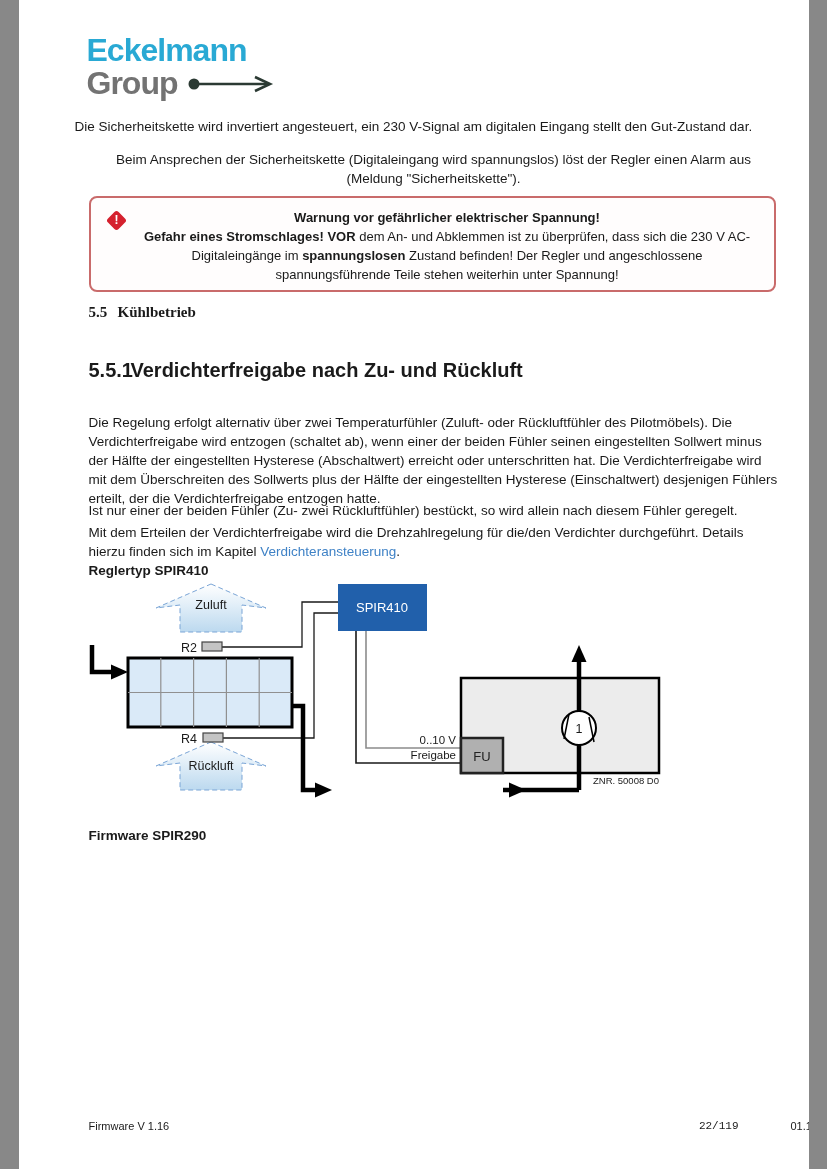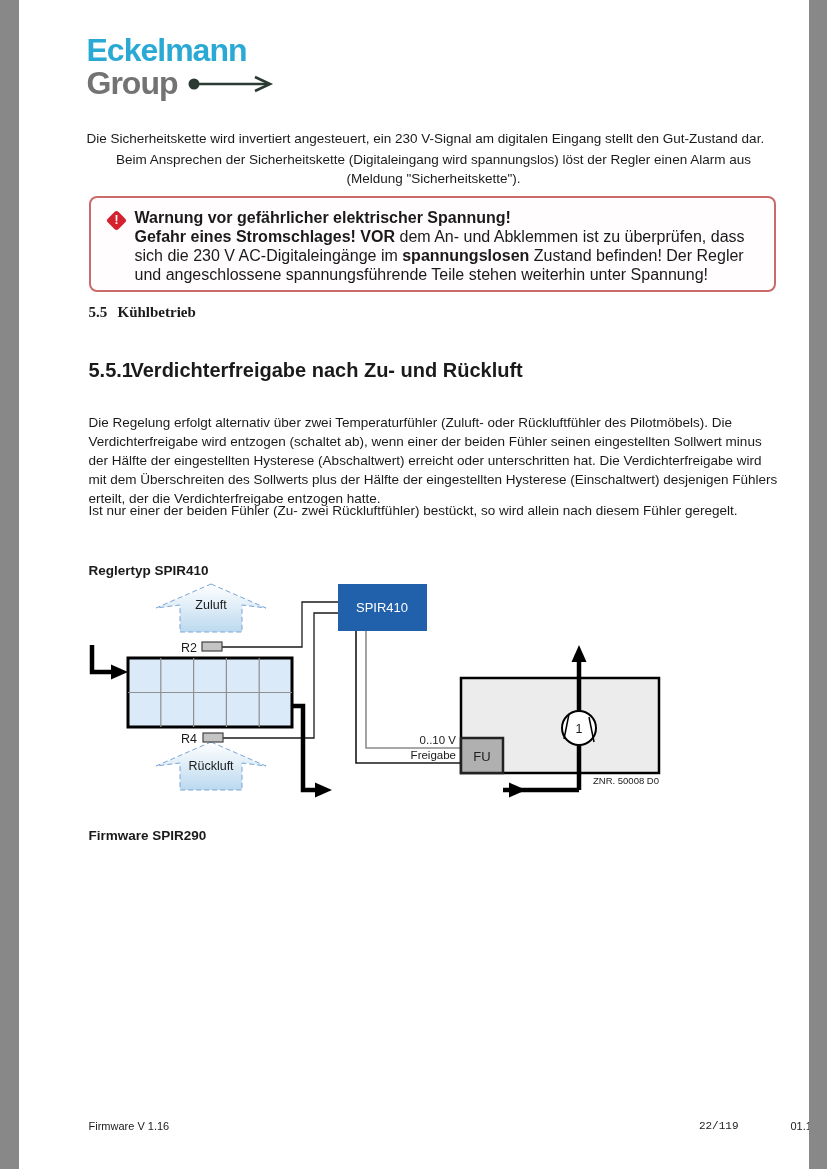--- a/index.html
+++ b/index.html
@@ -21,21 +21,21 @@
     border-radius:8px;box-sizing:border-box;background:#fffdfd;
   }
   .warn-icon{
     position:absolute;left:18px;top:15px;width:15px;height:15px;background:#d5212e;
     transform:rotate(45deg);border-radius:3px;
   }
   .warn-icon span{
     position:absolute;left:0;top:0;width:15px;height:15px;transform:rotate(-45deg);
     color:#fff;font-weight:bold;font-size:12px;text-align:center;line-height:15px;
   }
-  .warn-text{position:absolute;left:44px;top:10px;width:625px;font-size:16px;line-height:19px;}
+  .warn-text{position:absolute;left:44px;top:10px;width:625px;font-size:13px;line-height:19px;text-align:center;}
   .h1{font-size:15px;font-weight:bold;}
   .h2{font-size:20px;font-weight:bold;text-align:right;}
   .hnum{display:inline-block;}
   .link{color:#3f82c6;text-decoration:none;cursor:pointer;}
   .footer{top:1120px;font-size:11px;}
   svg text{font-family:"Liberation Sans","DejaVu Sans",sans-serif;}
 </style>
 </head>
 <body>
 
@@ -48,21 +48,21 @@
       <span>
         <svg width="88" height="20" viewBox="0 0 88 20">
           <circle cx="7" cy="10" r="5.5" fill="#2b3a33"></circle>
           <line x1="7" y1="10" x2="82" y2="10" stroke="#2b3a33" stroke-width="2.6"></line>
           <path d="M68 3 L83 10 L68 17" fill="none" stroke="#2b3a33" stroke-width="2.6"></path>
         </svg>
       </span>
     </div>
   </div>
 
-  <div class="abs body-text" style="left:68px;top:117px;width:690px;margin-top:12px;">Die Sicherheitskette wird invertiert angesteuert, ein 230 V-Signal am digitalen Eingang stellt den Gut-Zustand dar.</div>
+  <div class="abs body-text" style="left:56px;top:117px;width:690px;">Die Sicherheitskette wird invertiert angesteuert, ein 230 V-Signal am digitalen Eingang stellt den Gut-Zustand dar.</div>
   <div class="abs body-text" style="left:70px;top:150px;width:690px;text-align:center;">Beim Ansprechen der Sicherheitskette (Digitaleingang wird spannungslos) löst der Regler einen Alarm aus (Meldung "Sicherheitskette").</div>
 
   <div class="abs warning">
     <div class="warn-icon">
         <span>!</span>
       </div>
     <div class="warn-text">
       <span class="bold">Warnung vor gefährlicher elektrischer Spannung!</span><br>
       <span class="bold">Gefahr eines Stromschlages! VOR</span><span> dem An- und Abklemmen ist zu überprüfen, dass sich die 230 V AC-Digitaleingänge im </span><span class="bold">spannungslosen</span><span> Zustand befinden! Der Regler und angeschlossene spannungsführende Teile stehen weiterhin unter Spannung!</span>
     </div>
@@ -70,20 +70,23 @@
 
   <div class="abs h1" style="left:70px;top:304px;font-family:Liberation Serif, serif;">
     <span class="hnum" style="width:29px;">5.5</span><span>Kühlbetrieb</span>
   </div>
   <div class="abs h2" style="left:70px;top:359px;">
     <span class="hnum" style="width:42px;">5.5.1</span><span>Verdichterfreigabe nach Zu- und Rückluft</span>
   </div>
 
   <div class="abs body-text" style="left:70px;top:413px;width:692px;">Die Regelung erfolgt alternativ über zwei Temperaturfühler (Zuluft- oder Rückluftfühler des Pilotmöbels). Die Verdichterfreigabe wird entzogen (schaltet ab), wenn einer der beiden Fühler seinen eingestellten Sollwert minus der Hälfte der eingestellten Hysterese (Abschaltwert) erreicht oder unterschritten hat. Die Verdichterfreigabe wird mit dem Überschreiten des Sollwerts plus der Hälfte der eingestellten Hysterese (Einschaltwert) desjenigen Fühlers erteilt, der die Verdichterfreigabe entzogen hatte.</div>
   <div class="abs body-text" style="left:70px;top:501px;width:692px;">Ist nur einer der beiden Fühler (Zu- zwei Rückluftfühler) bestückt, so wird allein nach diesem Fühler geregelt.</div>
+  <div class="abs body-text" style="left:70px;top:523px;width:692px;">
+    <span>Mit dem Erteilen der Verdichterfreigabe wird die Drehzahlregelung für die/den Verdichter durchgeführt. Details hierzu finden sich im Kapitel </span><a class="link">Verdichteransteuerung</a><span>.</span>
+  </div>
   <div class="abs body-text bold" style="left:70px;top:561px;">Reglertyp SPIR410</div>
 
   <div class="abs" style="left:60px;top:578px;width:600px;height:235px;">
     <svg width="600" height="235" viewBox="0 0 600 235">
       <defs>
         <linearGradient id="airArrow" x1="0" y1="0" x2="0" y2="1">
           <stop offset="0" stop-color="#ffffff"></stop>
           <stop offset="1" stop-color="#bcd9ef"></stop>
         </linearGradient>
       </defs>

